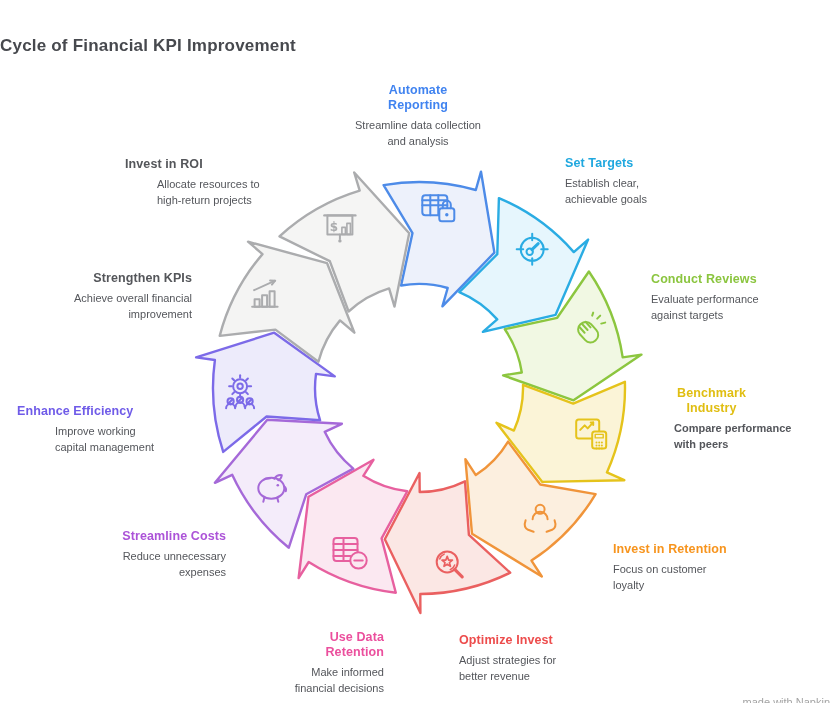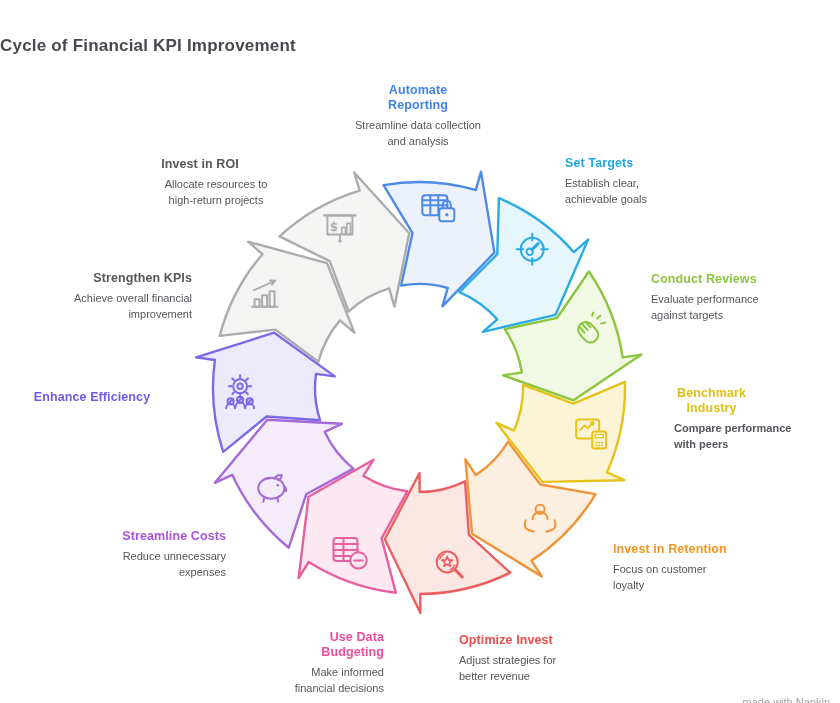--- a/index.html
+++ b/index.html
@@ -23,25 +23,25 @@
   .lab3 .lab-desc{max-width:125px;font-weight:bold;}
   .lab4{left:613px;top:529px;width:160px;margin-top:13px;}
   .lab4 .lab-desc{max-width:108px;}
   .lab5{left:459px;top:633px;width:150px;}
   .lab5 .lab-desc{max-width:112px;}
   .lab6{left:254px;top:630px;width:130px;text-align:right;}
   .lab6 .lab-title{max-width:72px;margin-left:auto;}
   .lab6 .lab-desc{max-width:108px;margin-left:auto;}
   .lab7{left:66px;top:529px;width:160px;text-align:right;}
   .lab7 .lab-desc{max-width:118px;margin-left:auto;}
-  .lab8{left:17px;top:390px;width:150px;text-align:center;}
+  .lab8{left:17px;top:404px;width:150px;text-align:left;}
   .lab8 .lab-desc{max-width:112px;margin-left:auto;}
   .lab9{left:42px;top:271px;width:150px;text-align:right;}
   .lab9 .lab-desc{max-width:122px;margin-left:auto;}
-  .lab10{left:125px;top:157px;width:150px;text-align:center;}
+  .lab10{left:125px;top:157px;width:150px;text-align:left;}
   .lab10 .lab-desc{max-width:118px;margin-left:auto;}
   .watermark{position:absolute;top:696px;right:10px;font-size:11px;color:#A3A3A3;}
 </style>
 </head>
 <body>
 
 <div class="main-title">Cycle of Financial KPI Improvement</div>
 
 <svg id="cycle-svg" width="840" height="703" viewBox="0 0 840 703" xmlns="http://www.w3.org/2000/svg">
     <path d="M383.6,185.1 A206,206 0 0 1 475.8,190.0 L481.0,171.7 L494.4,252.6 L442.4,306.3 L447.7,288.0 A104,104 0 0 0 401.1,285.5 L412.5,233.1 Z" fill="#EDF1FB" stroke="#4D8BE8" stroke-width="2.4" stroke-linejoin="round"></path>
@@ -194,29 +194,30 @@
 </div>
 <div class="label lab4">
   <div class="lab-title" style="color: rgb(247, 148, 29);">Invest in Retention</div>
   <div class="lab-desc">Focus on customer loyalty</div>
 </div>
 <div class="label lab5">
   <div class="lab-title" style="color: rgb(237, 76, 76);">Optimize Invest</div>
   <div class="lab-desc">Adjust strategies for better revenue</div>
 </div>
 <div class="label lab6">
-  <div class="lab-title" style="color: rgb(235, 79, 157);">Use Data Budgeting</div>
+  <div class="lab-title" style="color: rgb(235, 79, 157);">Use Data Retention</div>
   <div class="lab-desc">Make informed financial decisions</div>
 </div>
 <div class="label lab7">
   <div class="lab-title" style="color: rgb(172, 83, 216);">Streamline Costs</div>
   <div class="lab-desc">Reduce unnecessary expenses</div>
 </div>
 <div class="label lab8">
   <div class="lab-title" style="color: rgb(111, 91, 232);">Enhance Efficiency</div>
+  <div class="lab-desc">Improve working capital management</div>
 </div>
 <div class="label lab9">
   <div class="lab-title" style="color: rgb(84, 86, 90);">Strengthen KPIs</div>
   <div class="lab-desc">Achieve overall financial improvement</div>
 </div>
 <div class="label lab10">
   <div class="lab-title" style="color: rgb(84, 86, 90);">Invest in ROI</div>
   <div class="lab-desc">Allocate resources to high-return projects</div>
 </div>
 

